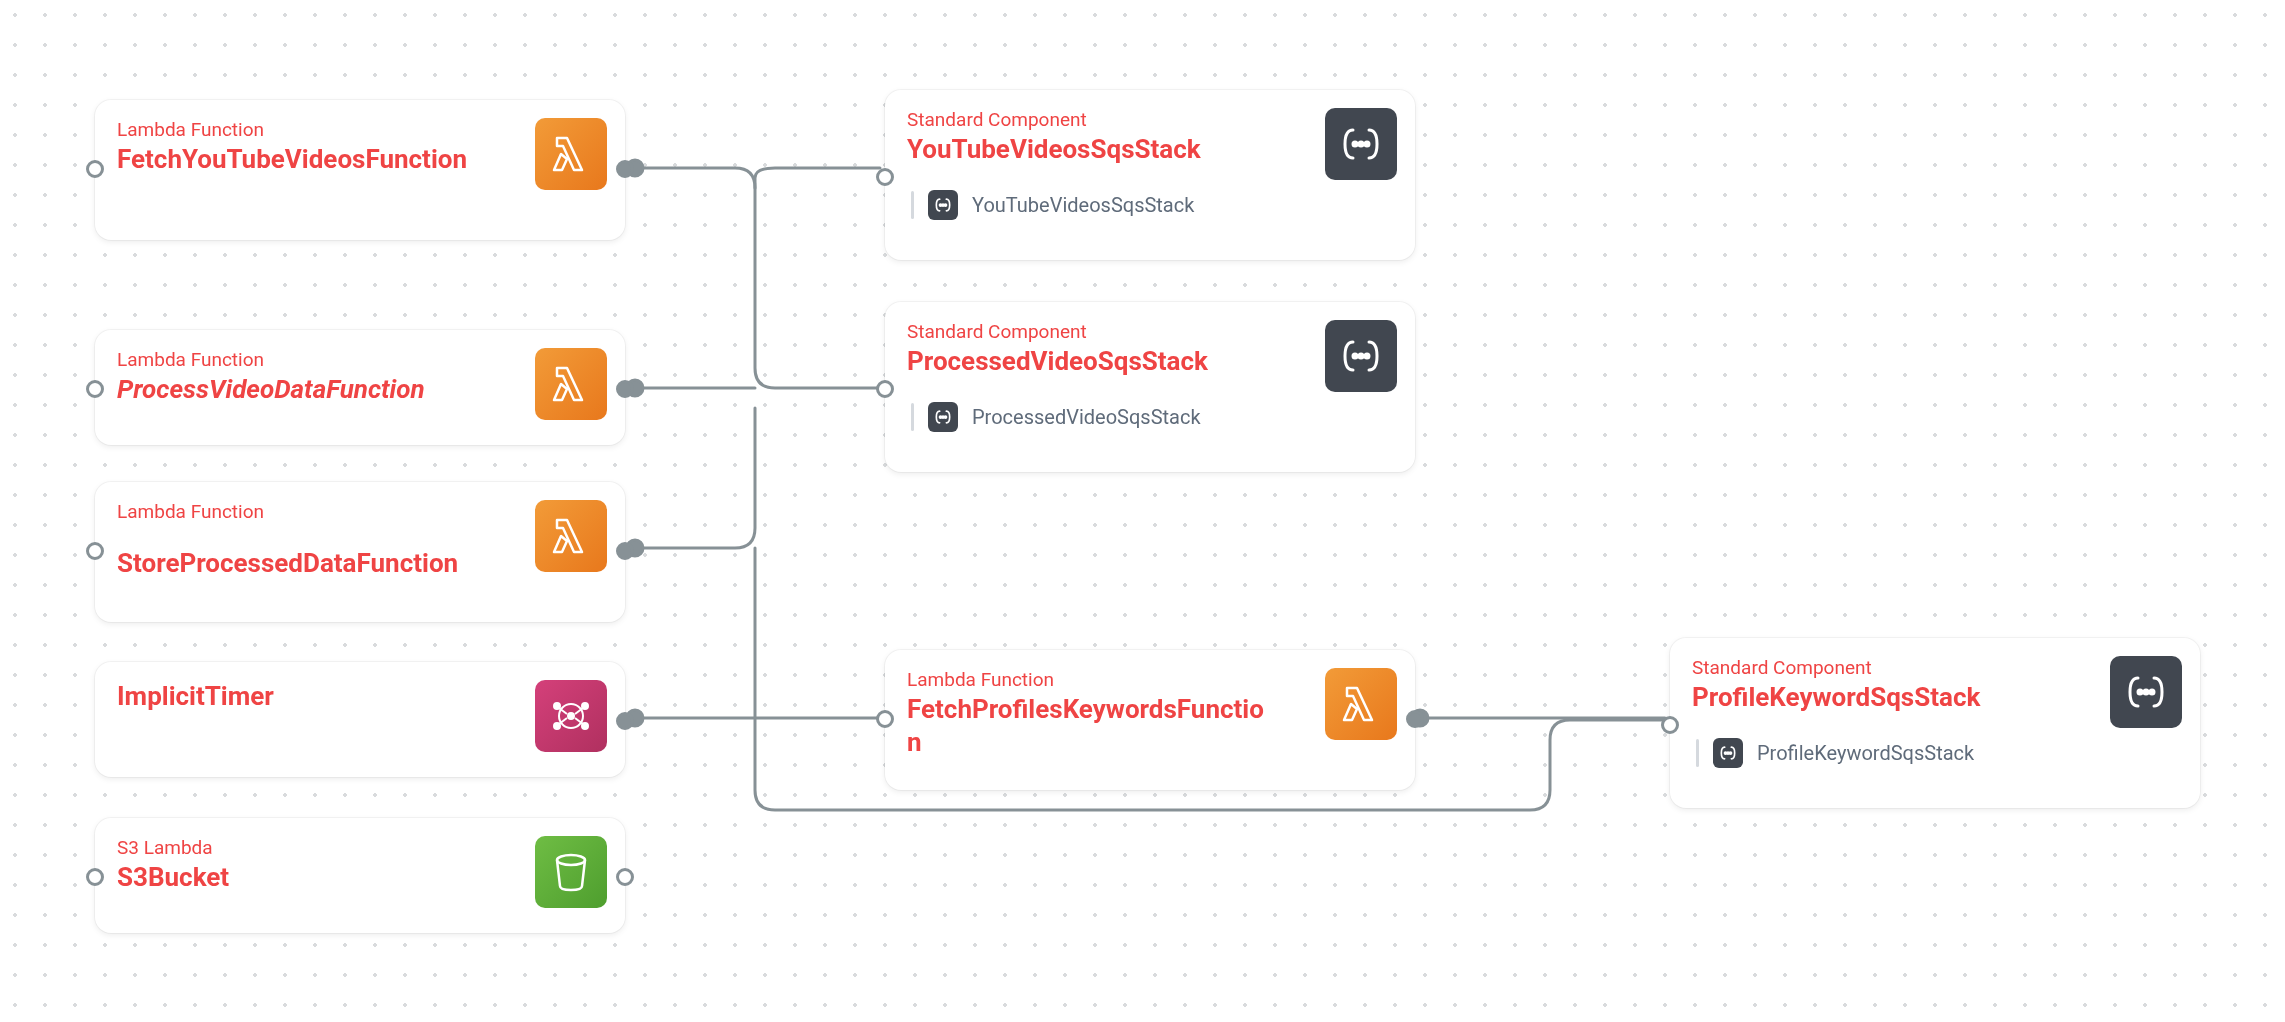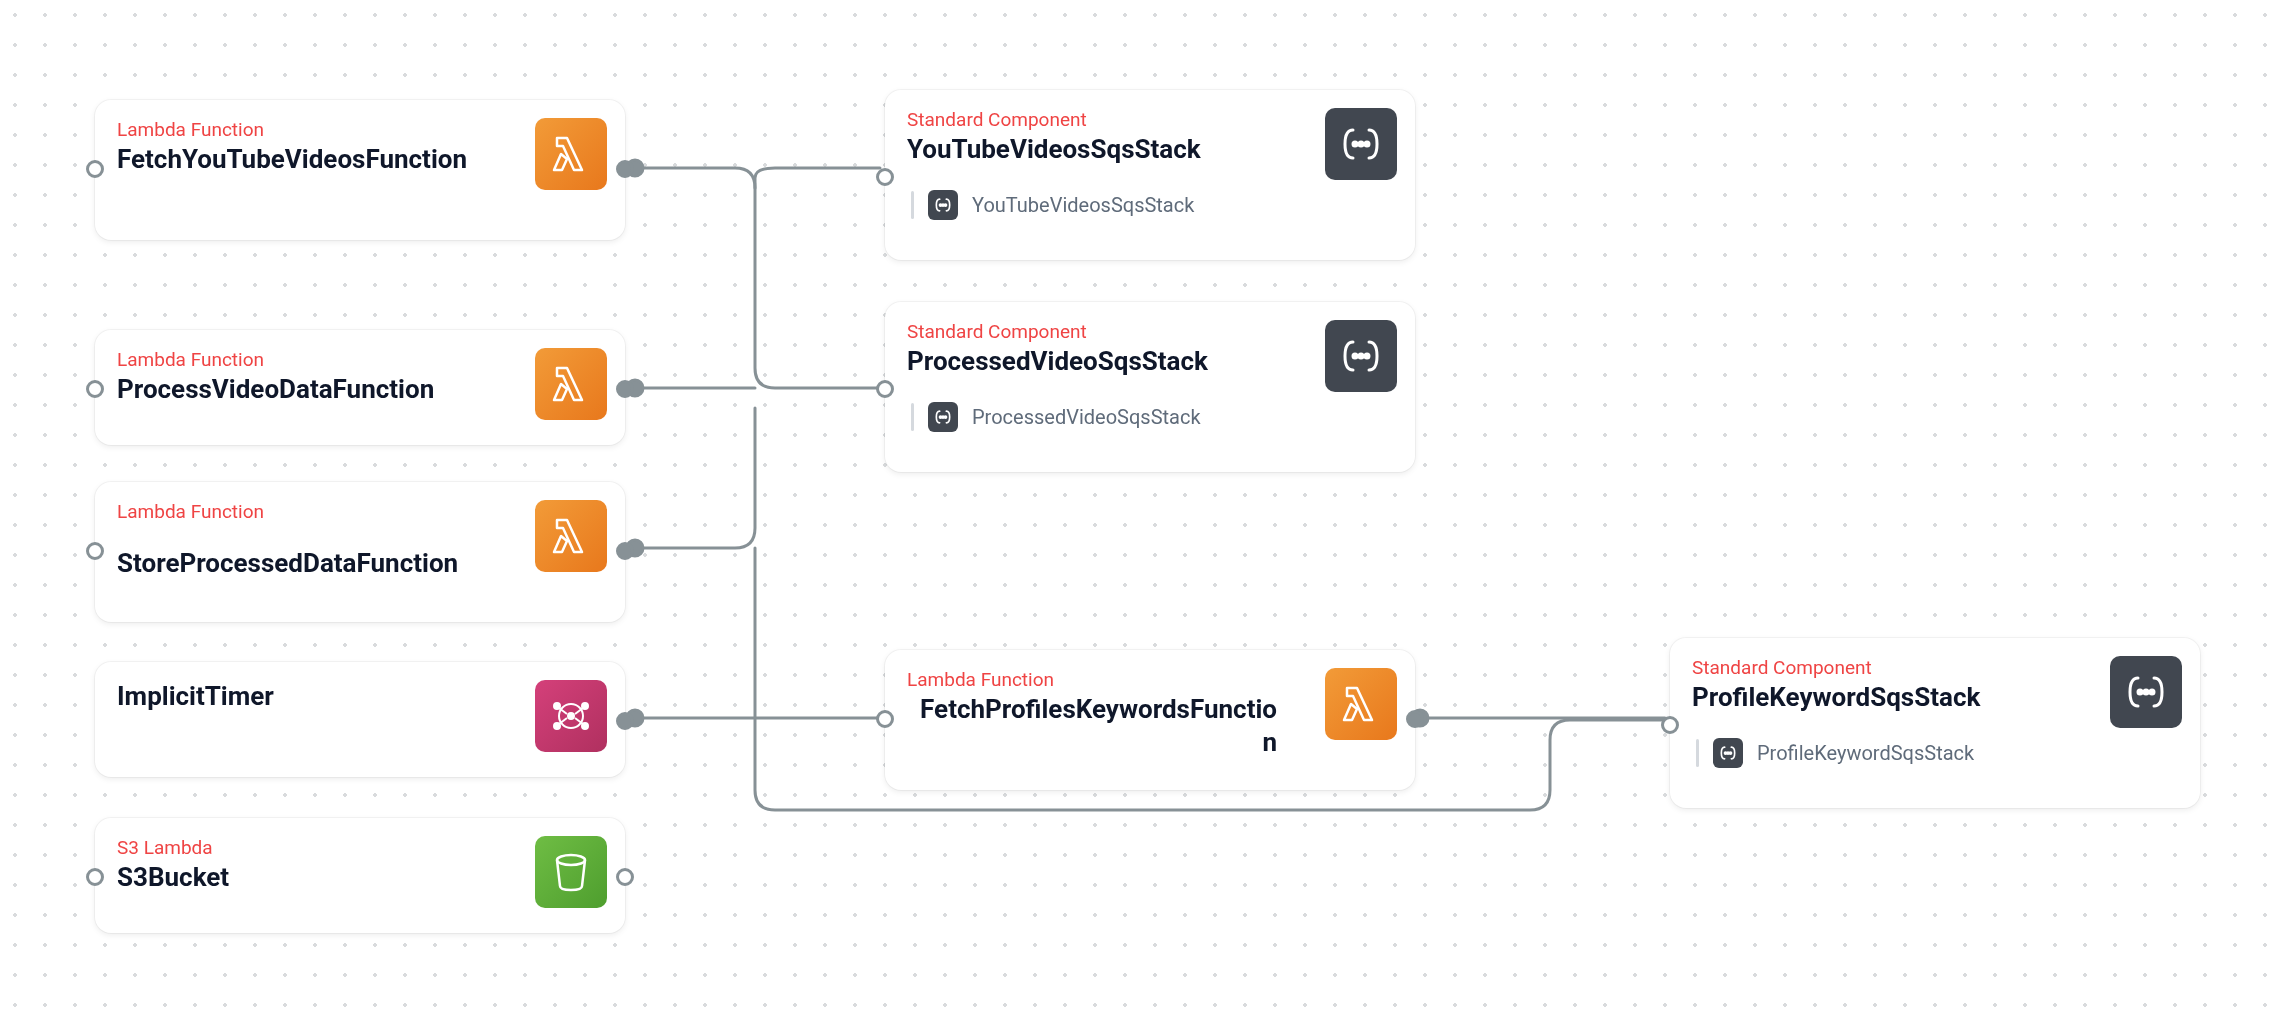--- a/index.html
+++ b/index.html
@@ -31,21 +31,21 @@
     border-radius: 16px;
     box-shadow: 0 2px 6px rgba(0,0,0,0.08), 0 0 0 1px rgba(0,0,0,0.04);
     padding: 18px 22px;
   }
   .node .type-label {
     color: #ef4444;
     font-size: 19px;
     margin-bottom: 2px;
   }
   .node .title {
-    color: #0f172a;
+    color: #ef4444;
     font-size: 26px;
     font-weight: 700;
     line-height: 1.25;
     word-break: break-word;
   }
   .node .icon {
     position: absolute;
     top: 18px;
     right: 18px;
     width: 72px;
@@ -138,21 +138,21 @@
     <svg viewBox="0 0 48 48">
         <path d="M10 8h10l15 32h-8l-11-24h-6zM14 24l-7 16h8l5-11z" fill="none" stroke="#fff" stroke-width="2.5" stroke-linejoin="round"></path>
       </svg>
   </div>
   <div class="port left" style="top:60px;"></div>
   <div class="port right filled" style="top:60px;"></div>
 </div>
 
 <div class="node lambda" style="left:95px; top:330px; width:530px; height:115px;">
   <div class="type-label">Lambda Function</div>
-  <div class="title" style="max-width:370px;">ProcessVideoDataFunction</div>
+  <div class="title" style="max-width:370px;font-style:italic;">ProcessVideoDataFunction</div>
   <div class="icon">
     <svg viewBox="0 0 48 48">
         <path d="M10 8h10l15 32h-8l-11-24h-6zM14 24l-7 16h8l5-11z" fill="none" stroke="#fff" stroke-width="2.5" stroke-linejoin="round"></path>
       </svg>
   </div>
   <div class="port left" style="top:50px;"></div>
   <div class="port right filled" style="top:50px;"></div>
 </div>
 
 <div class="node lambda" style="left:95px; top:482px; width:530px; height:140px;">
@@ -250,21 +250,21 @@
           <circle cx="30" cy="24" r="2.5" fill="#fff"></circle>
       </svg>
     </div>
     <div class="sub-label">ProcessedVideoSqsStack</div>
   </div>
   <div class="port left" style="top:78px;"></div>
 </div>
 
 <div class="node lambda" style="left:885px; top:650px; width:530px; height:140px;">
   <div class="type-label">Lambda Function</div>
-  <div class="title" style="max-width:370px;text-align:right;">FetchProfilesKeywordsFunction</div>
+  <div class="title" style="max-width:370px;">FetchProfilesKeywordsFunction</div>
   <div class="icon">
     <svg viewBox="0 0 48 48">
         <path d="M10 8h10l15 32h-8l-11-24h-6zM14 24l-7 16h8l5-11z" fill="none" stroke="#fff" stroke-width="2.5" stroke-linejoin="round"></path>
       </svg>
   </div>
   <div class="port left" style="top:60px;"></div>
   <div class="port right filled" style="top:60px;"></div>
 </div>
 
 <div class="node standard" style="left:1670px; top:638px; width:530px; height:170px;">

